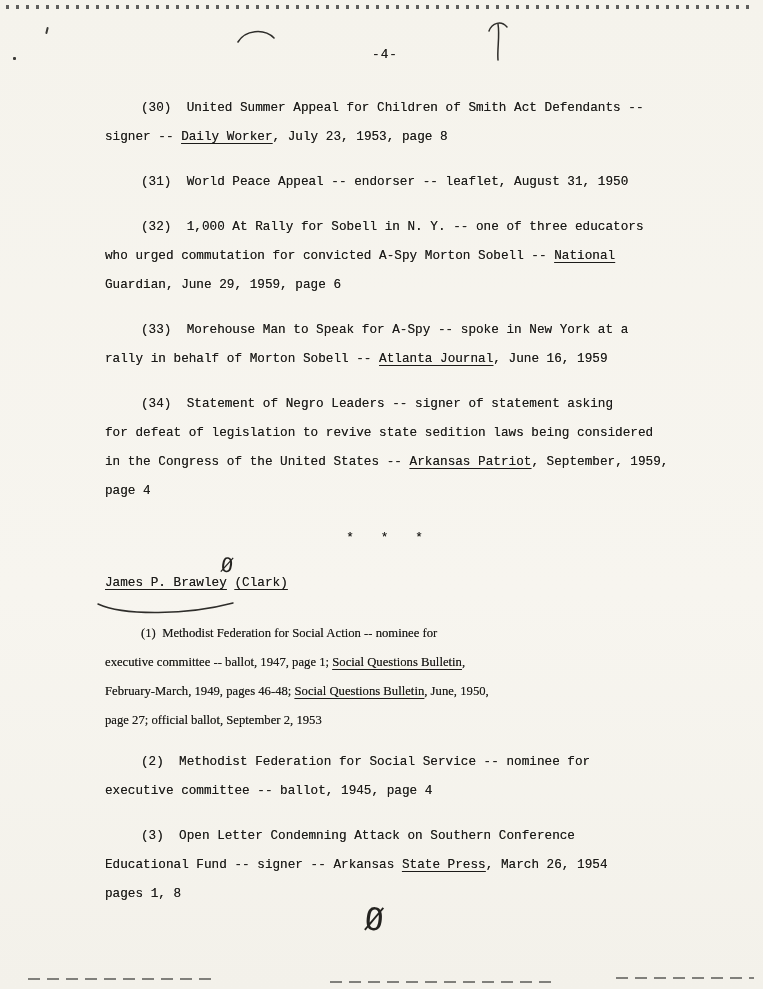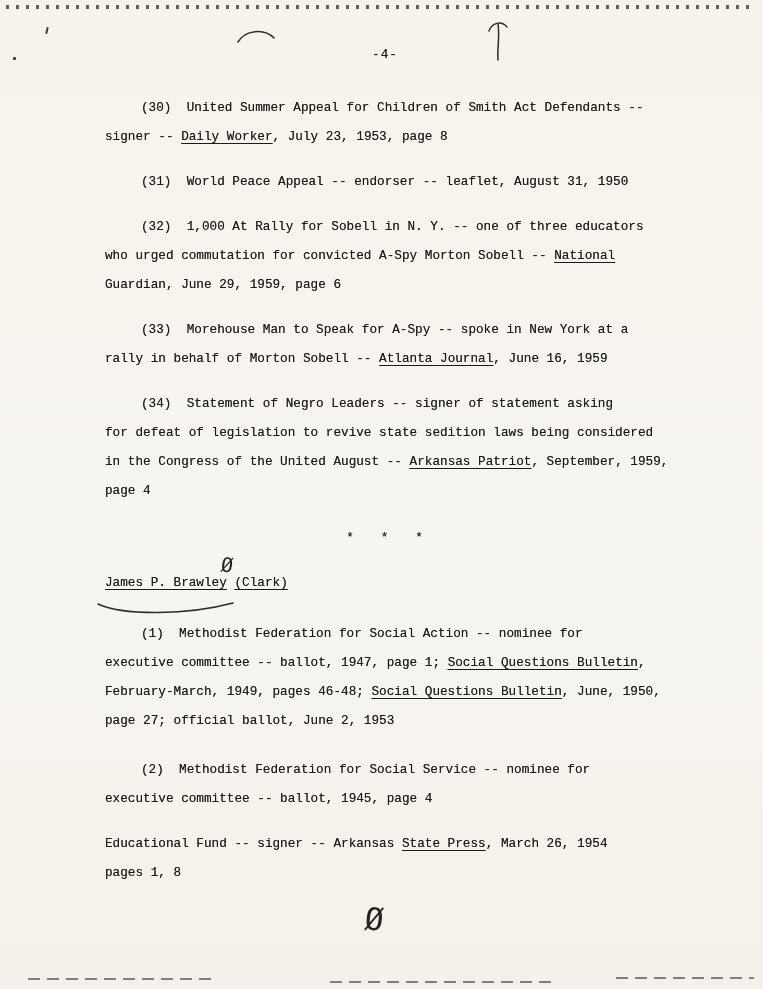--- a/index.html
+++ b/index.html
@@ -29,21 +29,21 @@
   .s2 { left:13px; top:57px; width:3px; height:3px; }
 
   
   .content {
     position:absolute; left:105px; top:40px; width:560px;
     font-size:12.7px; line-height:29px;
     text-shadow:0 0 .5px rgba(25,24,20,.65);
   }
   .pagenum { text-align:center; margin-bottom:24px; letter-spacing:1px; white-space:pre; }
   .entry { margin-bottom:16px; }
-  .g20 { margin-bottom:20px; }
+  .g20 { margin-bottom:12px;font-family:Liberation Serif, serif; }
   .line { white-space:pre; }
   .indent { padding-left:36px; }
   .u { text-decoration:underline; text-underline-offset:3px; text-decoration-thickness:1.4px;text-align:center; }
   .stars { margin:18px 0 16px; text-align:center; white-space:pre; letter-spacing:1px; }
   .heading { white-space:pre; margin-bottom:22px; }
 
   
   .mark { position:absolute; }
   .m-arc   { left:236px; top:27px; }
   .m-arrow { left:486px; top:18px; }
@@ -91,41 +91,42 @@
     </div>
 
     <div class="entry">
       <div class="line indent"><span>(33)  Morehouse Man to Speak for A-Spy -- spoke in New York at a</span></div>
       <div class="line"><span>rally in behalf of Morton Sobell -- </span><span class="u">Atlanta Journal</span><span>, June 16, 1959</span></div>
     </div>
 
     <div class="entry">
       <div class="line indent"><span>(34)  Statement of Negro Leaders -- signer of statement asking</span></div>
       <div class="line"><span>for defeat of legislation to revive state sedition laws being considered</span></div>
-      <div class="line"><span>in the Congress of the United August -- </span><span class="u">Arkansas Patriot</span><span>, September, 1959,</span></div>
+      <div class="line"><span>in the Congress of the United States -- </span><span class="u">Arkansas Patriot</span><span>, September, 1959,</span></div>
       <div class="line"><span>page 4</span></div>
     </div>
 
     <div class="stars">*   *   *</div>
 
     <div class="heading"><span class="u">James P. Brawley</span><span> </span><span class="u">(Clark)</span></div>
 
     <div class="entry g20">
       <div class="line indent"><span>(1)  Methodist Federation for Social Action -- nominee for</span></div>
       <div class="line"><span>executive committee -- ballot, 1947, page 1; </span><span class="u">Social Questions Bulletin</span><span>,</span></div>
       <div class="line"><span>February-March, 1949, pages 46-48; </span><span class="u">Social Questions Bulletin</span><span>, June, 1950,</span></div>
-      <div class="line"><span>page 27; official ballot, June 2, 1953</span></div>
+      <div class="line"><span>page 27; official ballot, September 2, 1953</span></div>
     </div>
 
     <div class="entry">
       <div class="line indent"><span>(2)  Methodist Federation for Social Service -- nominee for</span></div>
       <div class="line"><span>executive committee -- ballot, 1945, page 4</span></div>
     </div>
 
     <div class="entry">
+      <div class="line indent"><span>(3)  Open Letter Condemning Attack on Southern Conference</span></div>
       <div class="line"><span>Educational Fund -- signer -- Arkansas </span><span class="u">State Press</span><span>, March 26, 1954</span></div>
       <div class="line"><span>pages 1, 8</span></div>
     </div>
 
   </div>
 
   <span class="phi phi-heading">Ø</span>
 
   <svg class="mark m-flourish" width="140" height="20" viewBox="0 0 140 20">
     <path d="M2 5 C 28 17, 92 16, 137 4" stroke="#2e2d2a" stroke-width="1.5" fill="none" stroke-linecap="round"></path>

